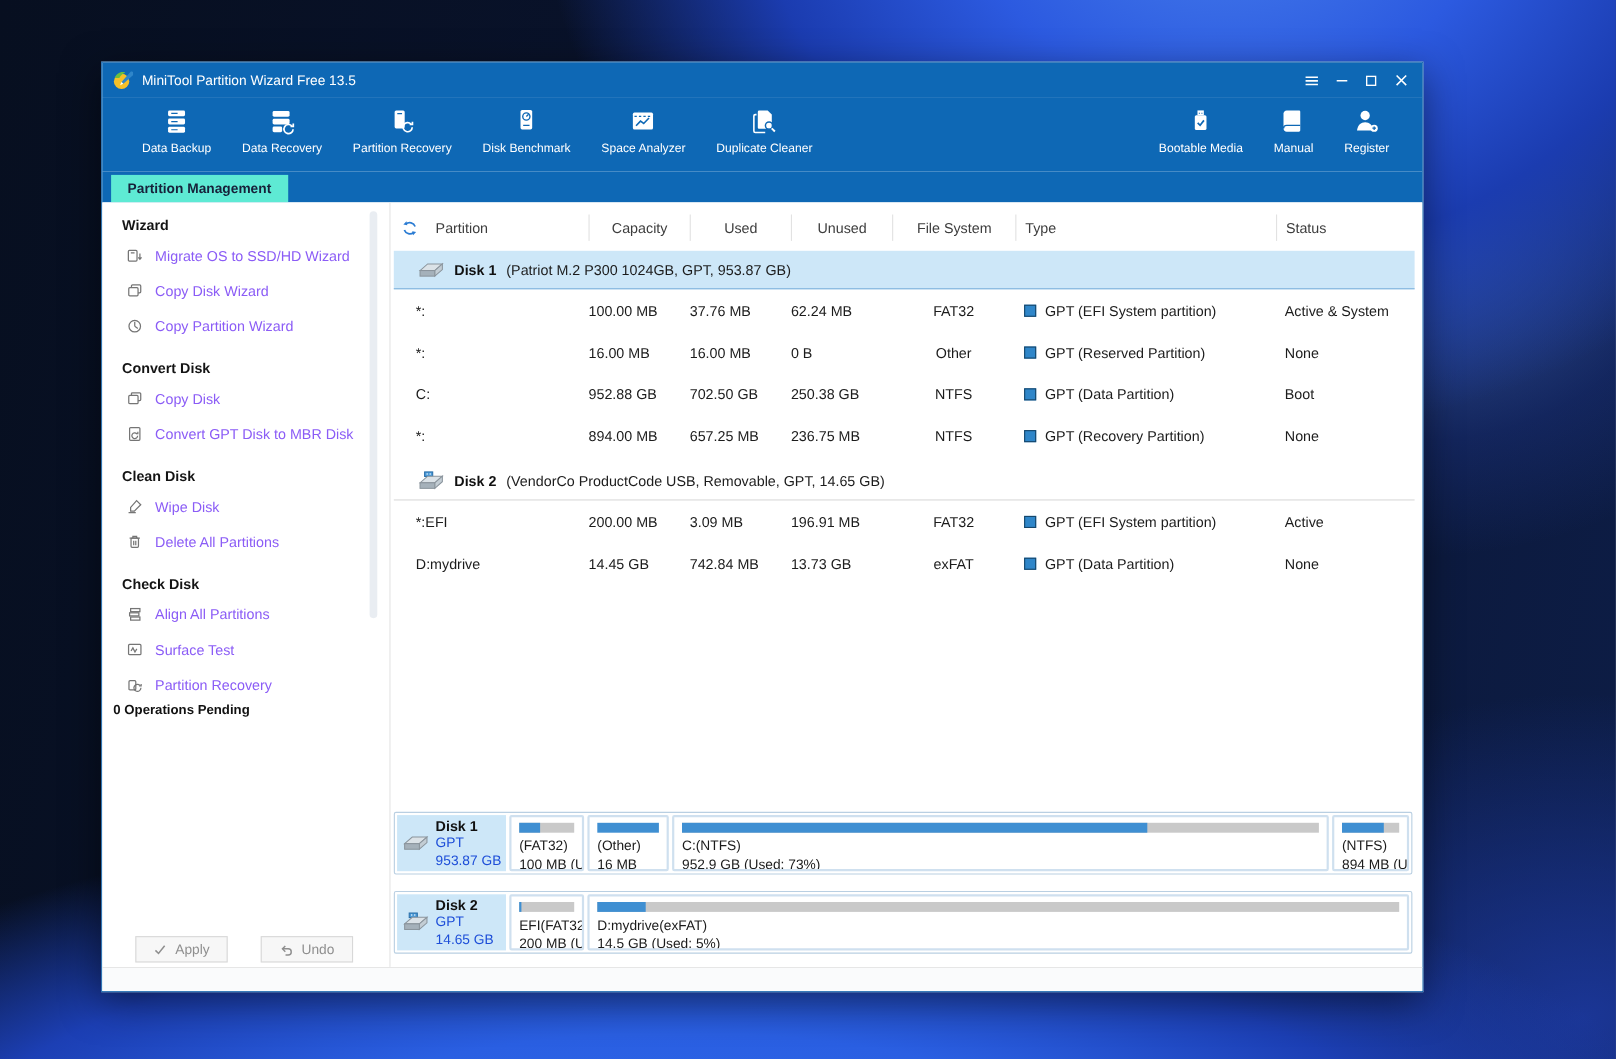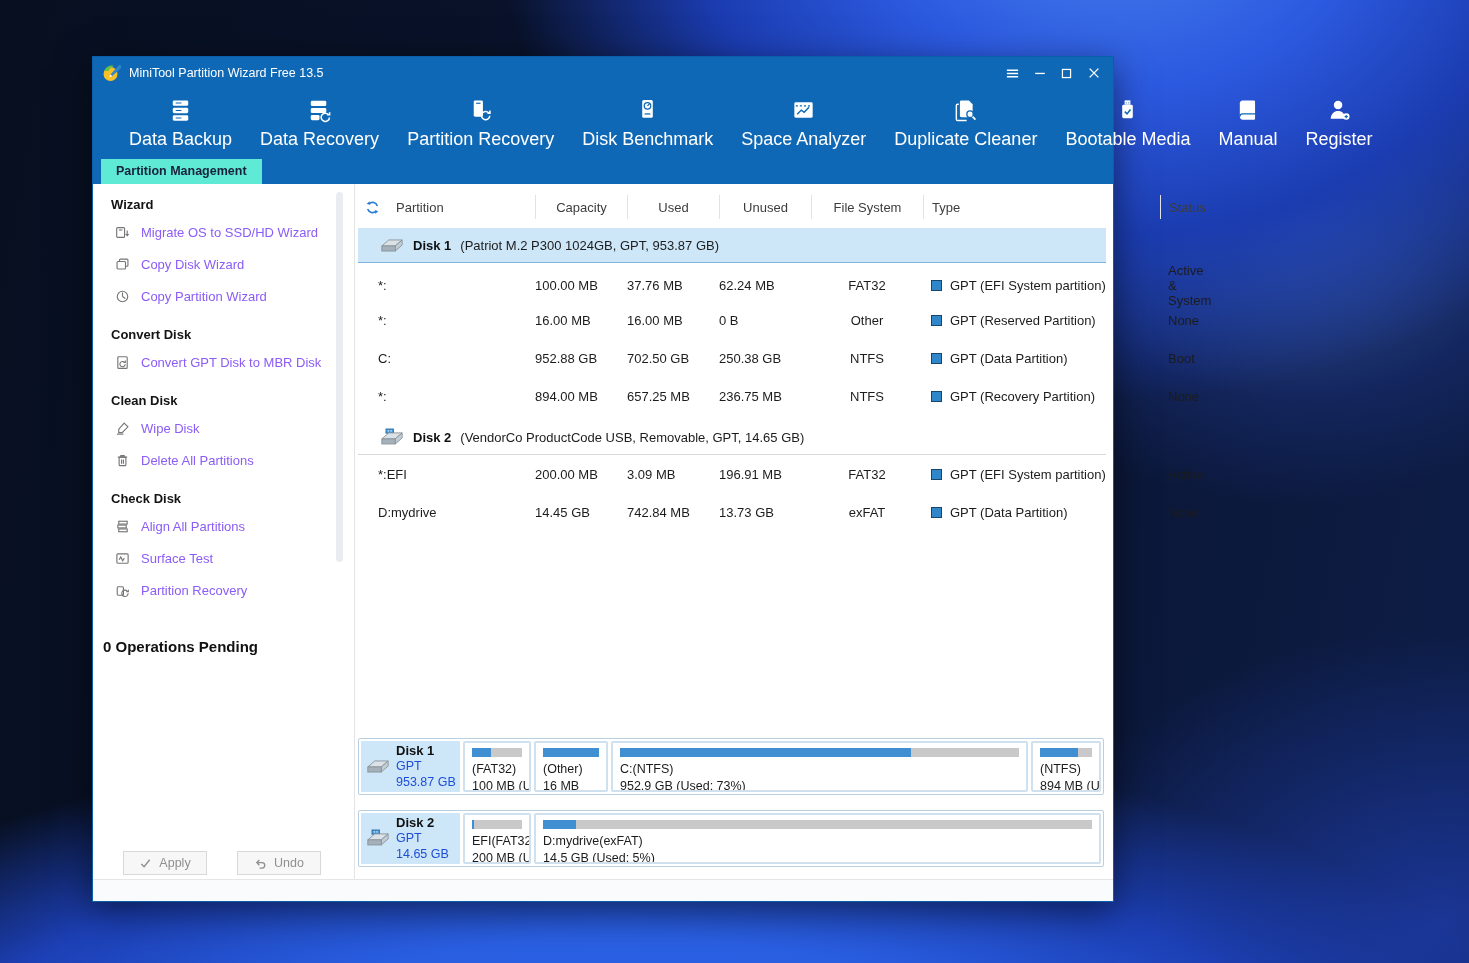--- a/index.html
+++ b/index.html
@@ -7,57 +7,57 @@
     font-family:"Liberation Sans", sans-serif; }
   body {
     background:
       radial-gradient(950px 780px at 76% -12%, #4a83ee 0%, #2c5ae0 26%, #1b3cb0 45%, rgba(12,25,70,0) 66%),
       radial-gradient(520px 420px at 88% 22%, rgba(90,140,245,.55) 0%, rgba(40,70,180,.25) 45%, rgba(10,20,60,0) 70%),
       radial-gradient(1250px 520px at 42% 118%, #2e6cf0 0%, #2a5fe2 38%, #1c3fb4 58%, rgba(8,18,52,0) 78%),
       radial-gradient(600px 420px at 98% 96%, rgba(30,60,170,.8) 0%, rgba(10,20,60,0) 70%),
       linear-gradient(100deg, #070f20 0%, #0a1430 55%, #0d1d46 100%);
   }
   .window {
-    position:absolute; left:92px; top:56px; width:1022px; height:846px;
+    position:absolute; left:92px; top:56px; width:1202px; height:846px;
     background:#fff; border:1px solid #0b5ea8;
     box-shadow:0 10px 34px rgba(0,0,0,.5);
     display:flex; flex-direction:column;
   }
   
   .titlebar { height:32px; background:var(--accent); display:flex; align-items:center;
     padding-left:8px; flex:0 0 auto; }
   .titlebar .logo { width:20px; height:20px; display:inline-block; }
   .titlebar .title { color:#fff; font-size:12.5px; margin-left:8px; }
   .win-controls { margin-left:auto; display:flex; align-items:center; padding-right:6px; }
   .win-btn { width:27px; height:28px; display:flex; align-items:center; justify-content:center; }
   
   .toolbar { height:67px; background:var(--accent); display:flex; justify-content:space-between;
     align-items:flex-start; padding:4px 16px 0 22px; flex:0 0 auto; }
   .tb-group { display:flex; }
   .tb-item { display:flex; flex-direction:column; align-items:center; gap:5px;
     padding:3px 14px; cursor:default; }
-  .tb-item .label { color:#fff; font-size:18px; white-space:nowrap; }
+  .tb-item .label { color:#fff; font-size:11px; white-space:nowrap; }
   .tb-item .icon { height:28px; display:flex; align-items:center; }
   
   .tabstrip { height:28px; background:var(--accent); padding-left:8px; display:flex;
     align-items:flex-end; flex:0 0 auto; }
   .tab { background:#5eead4; color:#17213a; font-weight:bold; font-size:12.5px;
     padding:6px 15px 7px; line-height:1; }
   
   .bodywrap { flex:1 1 auto; display:flex; min-height:0; position:relative; background:#fff; }
   .sidebar { width:262px; flex:0 0 auto; border-right:1px solid #e4e4e4; position:relative; }
   .side-list { padding:8px 0 0 18px; height:450px; overflow:hidden; position:relative; }
   .side-title { font-size:13px; font-weight:bold; color:#141414; height:24px;
     display:flex; align-items:center; margin-top:10px; }
   .side-list > .side-title:first-child { margin-top:0; }
   .side-item { height:32px; display:flex; align-items:center; gap:11px; color:#8b5cf6;
     font-size:13px; padding-left:4px; cursor:default; white-space:nowrap; }
   .side-scroll { position:absolute; right:11px; top:8px; width:7px; height:370px;
     background:#e9edf2; border-radius:4px; }
-  .ops-pending { font-size:15px; font-weight:bold; color:#111; margin:4px 0 0 10px; }
+  .ops-pending { font-size:12px; font-weight:bold; color:#111; margin:4px 0 0 10px; }
   .side-buttons { position:absolute; left:30px; bottom:4px; display:flex; gap:30px; }
   .side-btn { width:84px; height:24px; background:#f7f7f7; border:1px solid #d8d8d8;
     color:#8f8f8f; font-size:12.5px; display:flex; align-items:center; justify-content:center;
     gap:7px; font-family:"Liberation Sans",sans-serif; }
   
   .main { flex:1 1 auto; position:relative; min-width:0; padding:0 7px 0 3px; }
   .ptable { margin-top:2px; }
   .prow { display:grid; grid-template-columns:177px 92px 92px 92px 112px 237px 1fr;
     align-items:center; font-size:13px; color:#1c1c1c; }
   .phead { height:42px; color:#3d3d3d; }
@@ -290,20 +290,29 @@
                 <circle cx="8" cy="8" r="5.6" stroke="#757575" stroke-width="1.2" fill="none"></circle>
                 <path d="M8 8V3.8M8 8l3 2.2" stroke="#757575" stroke-width="1.2" fill="none"></path>
               </svg>
             </span>
             <span>Copy Partition Wizard</span>
           </div>
           <div class="side-title">Convert Disk</div>
           <div class="side-item">
             <span class="icon">
               <svg width="15" height="15" viewBox="0 0 16 16">
+                <path d="M4.8 4.8V3.2c0-.6.4-1 1-1h7c.6 0 1 .4 1 1v5.6c0 .6-.4 1-1 1h-1.6" stroke="#757575" stroke-width="1.2" fill="none"></path>
+                <rect x="2.2" y="4.8" width="9" height="8" rx="1" stroke="#757575" stroke-width="1.2" fill="none"></rect>
+              </svg>
+            </span>
+            <span>Copy Disk</span>
+          </div>
+          <div class="side-item">
+            <span class="icon">
+              <svg width="15" height="15" viewBox="0 0 16 16">
                 <rect x="3" y="1.8" width="10" height="12.4" rx="1" stroke="#757575" stroke-width="1.2" fill="none"></rect>
                 <path d="M10.8 9.8a2.8 2.8 0 1 1-.8-2" stroke="#757575" stroke-width="1.2" fill="none"></path>
                 <path d="M11 5.9v1.9h-1.9" stroke="#757575" stroke-width="1.2" fill="none"></path>
               </svg>
             </span>
             <span>Convert GPT Disk to MBR Disk</span>
           </div>
           <div class="side-title">Clean Disk</div>
           <div class="side-item">
             <span class="icon">

